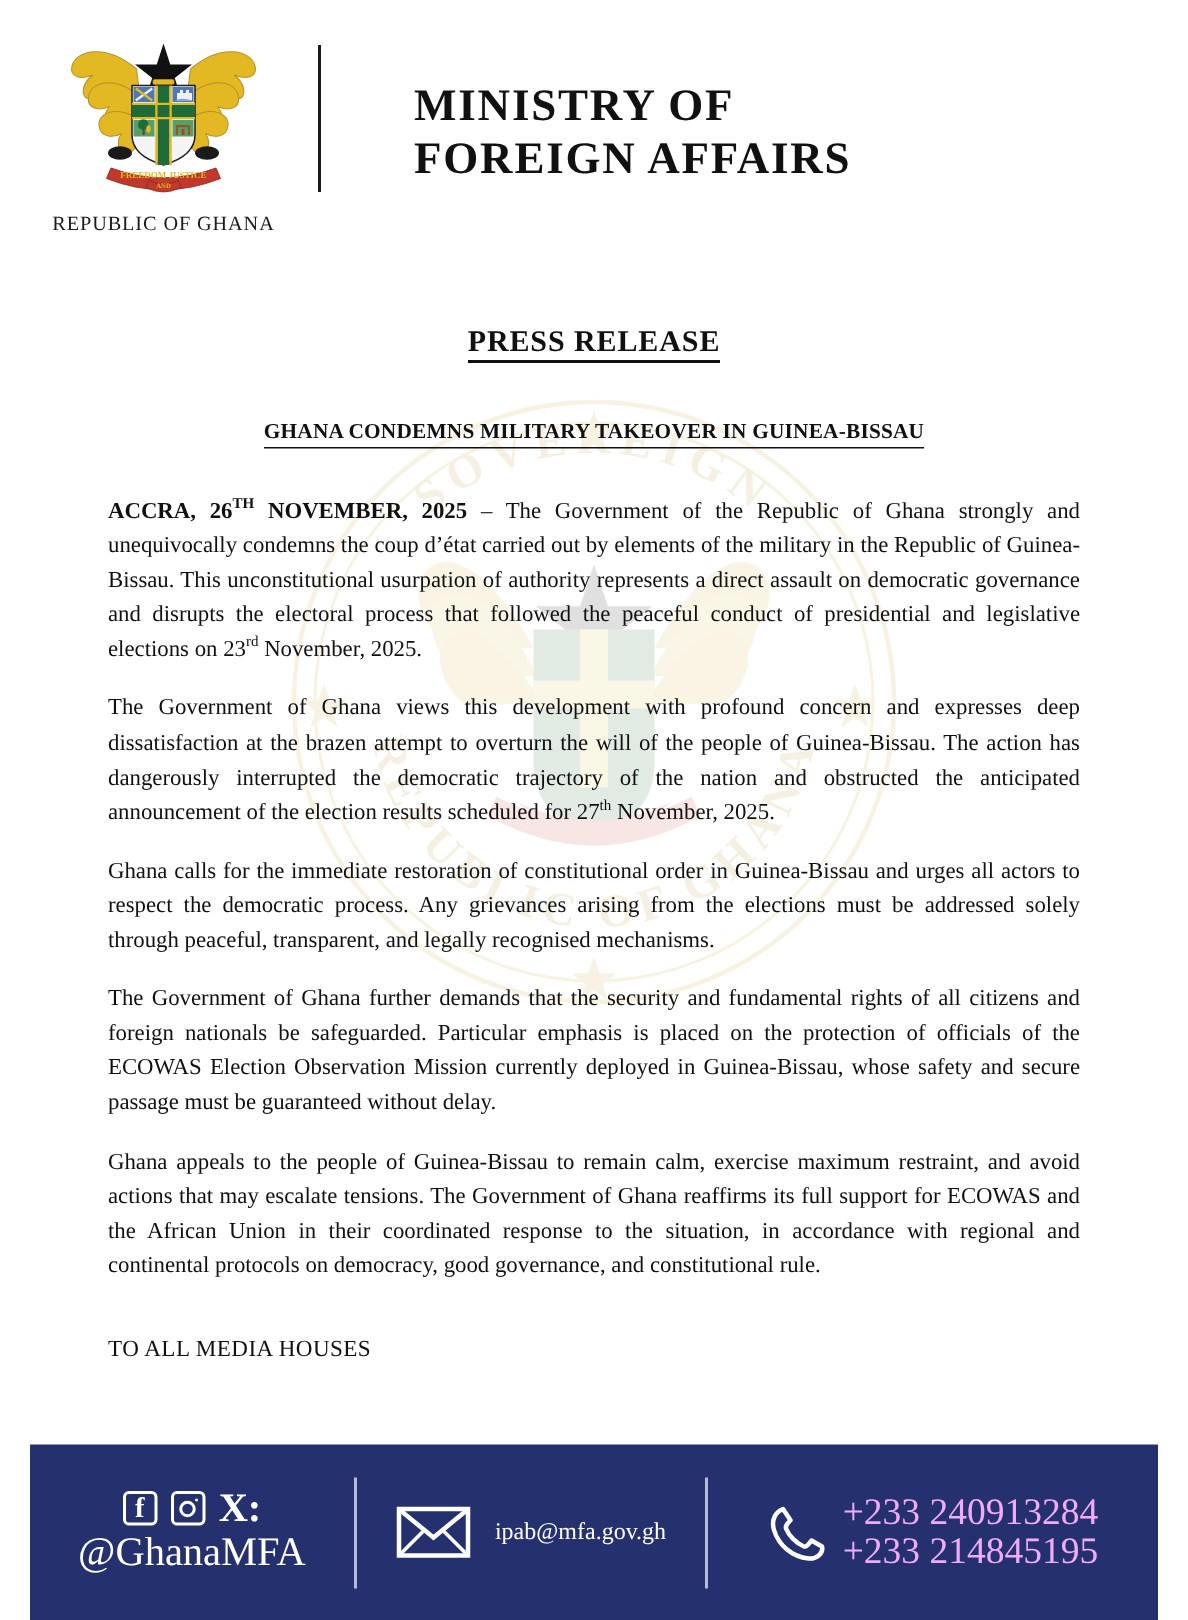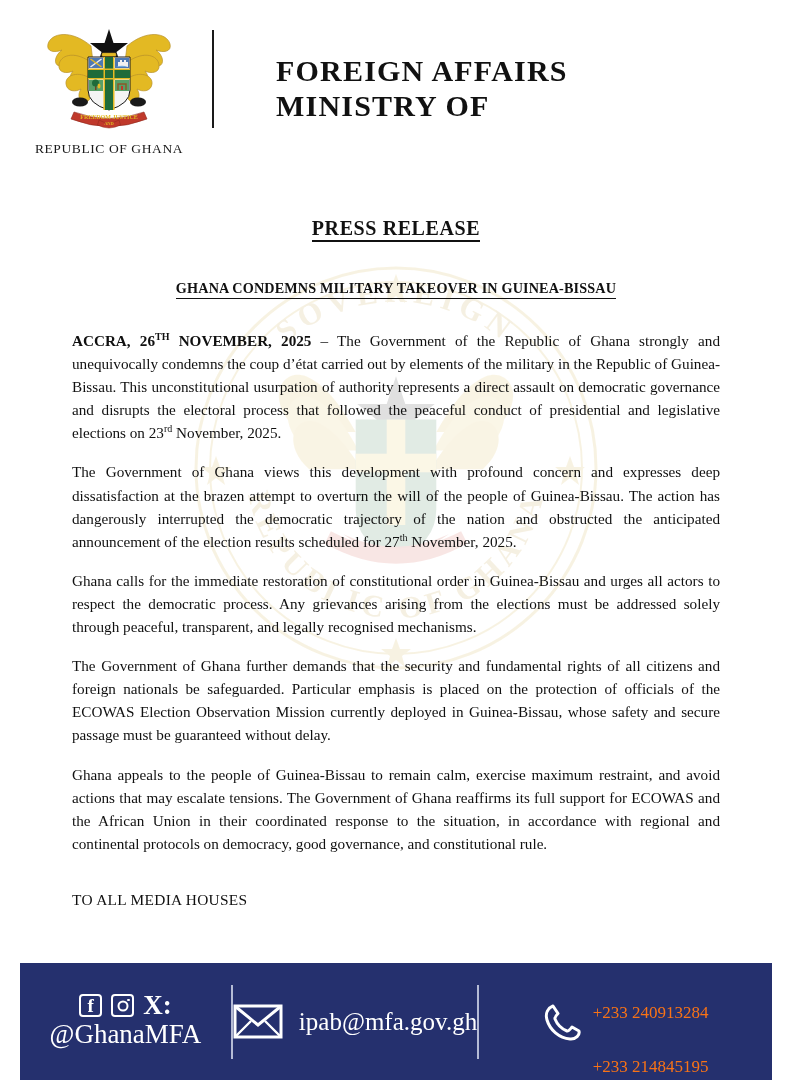--- a/index.html
+++ b/index.html
@@ -157,25 +157,25 @@
     text-align: center; font-family: "Liberation Serif", serif;
     font-weight: bold; font-size: 19px; color: #fff; line-height: 23px;
   }
   .ig-ring { position: absolute; left: 50%; top: 50%; transform: translate(-50%,-50%); width: 11px; height: 11px; border: 2.1px solid #fff; border-radius: 50%; }
   .ig-dot { position: absolute; right: 2.4px; top: 2.2px; width: 2.6px; height: 2.6px; background: #fff; border-radius: 50%; }
   .x-glyph { font-family: "Liberation Serif", serif; font-weight: bold; font-size: 27px; line-height: 1; color:#fff; letter-spacing:0px; }
   .social-handle { font-size: 27px; line-height: 1.05; margin-top: 1px; color:#fff; }
   .fdivider { width: 2px; height: 74px; background: #cfd3e8; opacity: 0.85; }
   .fcol-mail { flex: 1; gap: 16px; }
   .mail-icon { width: 50px; height: 35px; flex: none; }
-  .mail-text { font-size: 25px; color: #fff; white-space: nowrap; }
+  .mail-text { font-size: 16px; color: #fff; white-space: nowrap; }
   .fcol-phone { width: 300px; gap: 10px; }
   .phone-icon { width: 40px; height: 40px; flex: none; }
   .phone-lines { display: flex; flex-direction: column; line-height: 1.04; }
-  .phone-lines span { font-size: 17px; color: #f97316; white-space: nowrap; margin-top: 36px; }
+  .phone-lines span { font-size: 25px; color: #f0abfc; white-space: nowrap; }
 </style>
 </head>
 <body>
 
 <div class="page">
 
   <div class="watermark">
     <svg viewBox="0 0 420 420" width="420" height="420" aria-hidden="true">
       <circle cx="210" cy="210" r="200" fill="none" stroke="#c9a227" stroke-width="3"></circle>
       <circle cx="210" cy="210" r="186" fill="none" stroke="#c9a227" stroke-width="2"></circle>
@@ -271,22 +271,22 @@
         <text x="132" y="193" text-anchor="middle" font-family="Liberation Serif, serif" font-size="12" font-weight="bold" fill="#e3b923">FREEDOM  JUSTICE</text>
         <path d="M 112 196 q 20 12 40 0 l 3 10 q -23 12 -46 0 Z" fill="#c0392b" stroke="#8e2a1f" stroke-width="1"></path>
         <text x="132" y="206" text-anchor="middle" font-family="Liberation Serif, serif" font-size="9" font-weight="bold" fill="#e3b923">AND</text>
       </svg>
       <div class="crest-caption">REPUBLIC OF GHANA</div>
     </div>
 
     <div class="header-divider"></div>
 
     <div class="ministry-title">
+      <div class="line">MINISTRY OF</div>
       <div class="line">FOREIGN AFFAIRS</div>
-      <div class="line">MINISTRY OF</div>
     </div>
   </div>
 
   <div class="doc-title">
     <span>PRESS RELEASE</span>
   </div>
 
   <div class="doc-subtitle">
     <span>GHANA CONDEMNS MILITARY TAKEOVER IN GUINEA-BISSAU</span>
   </div>

